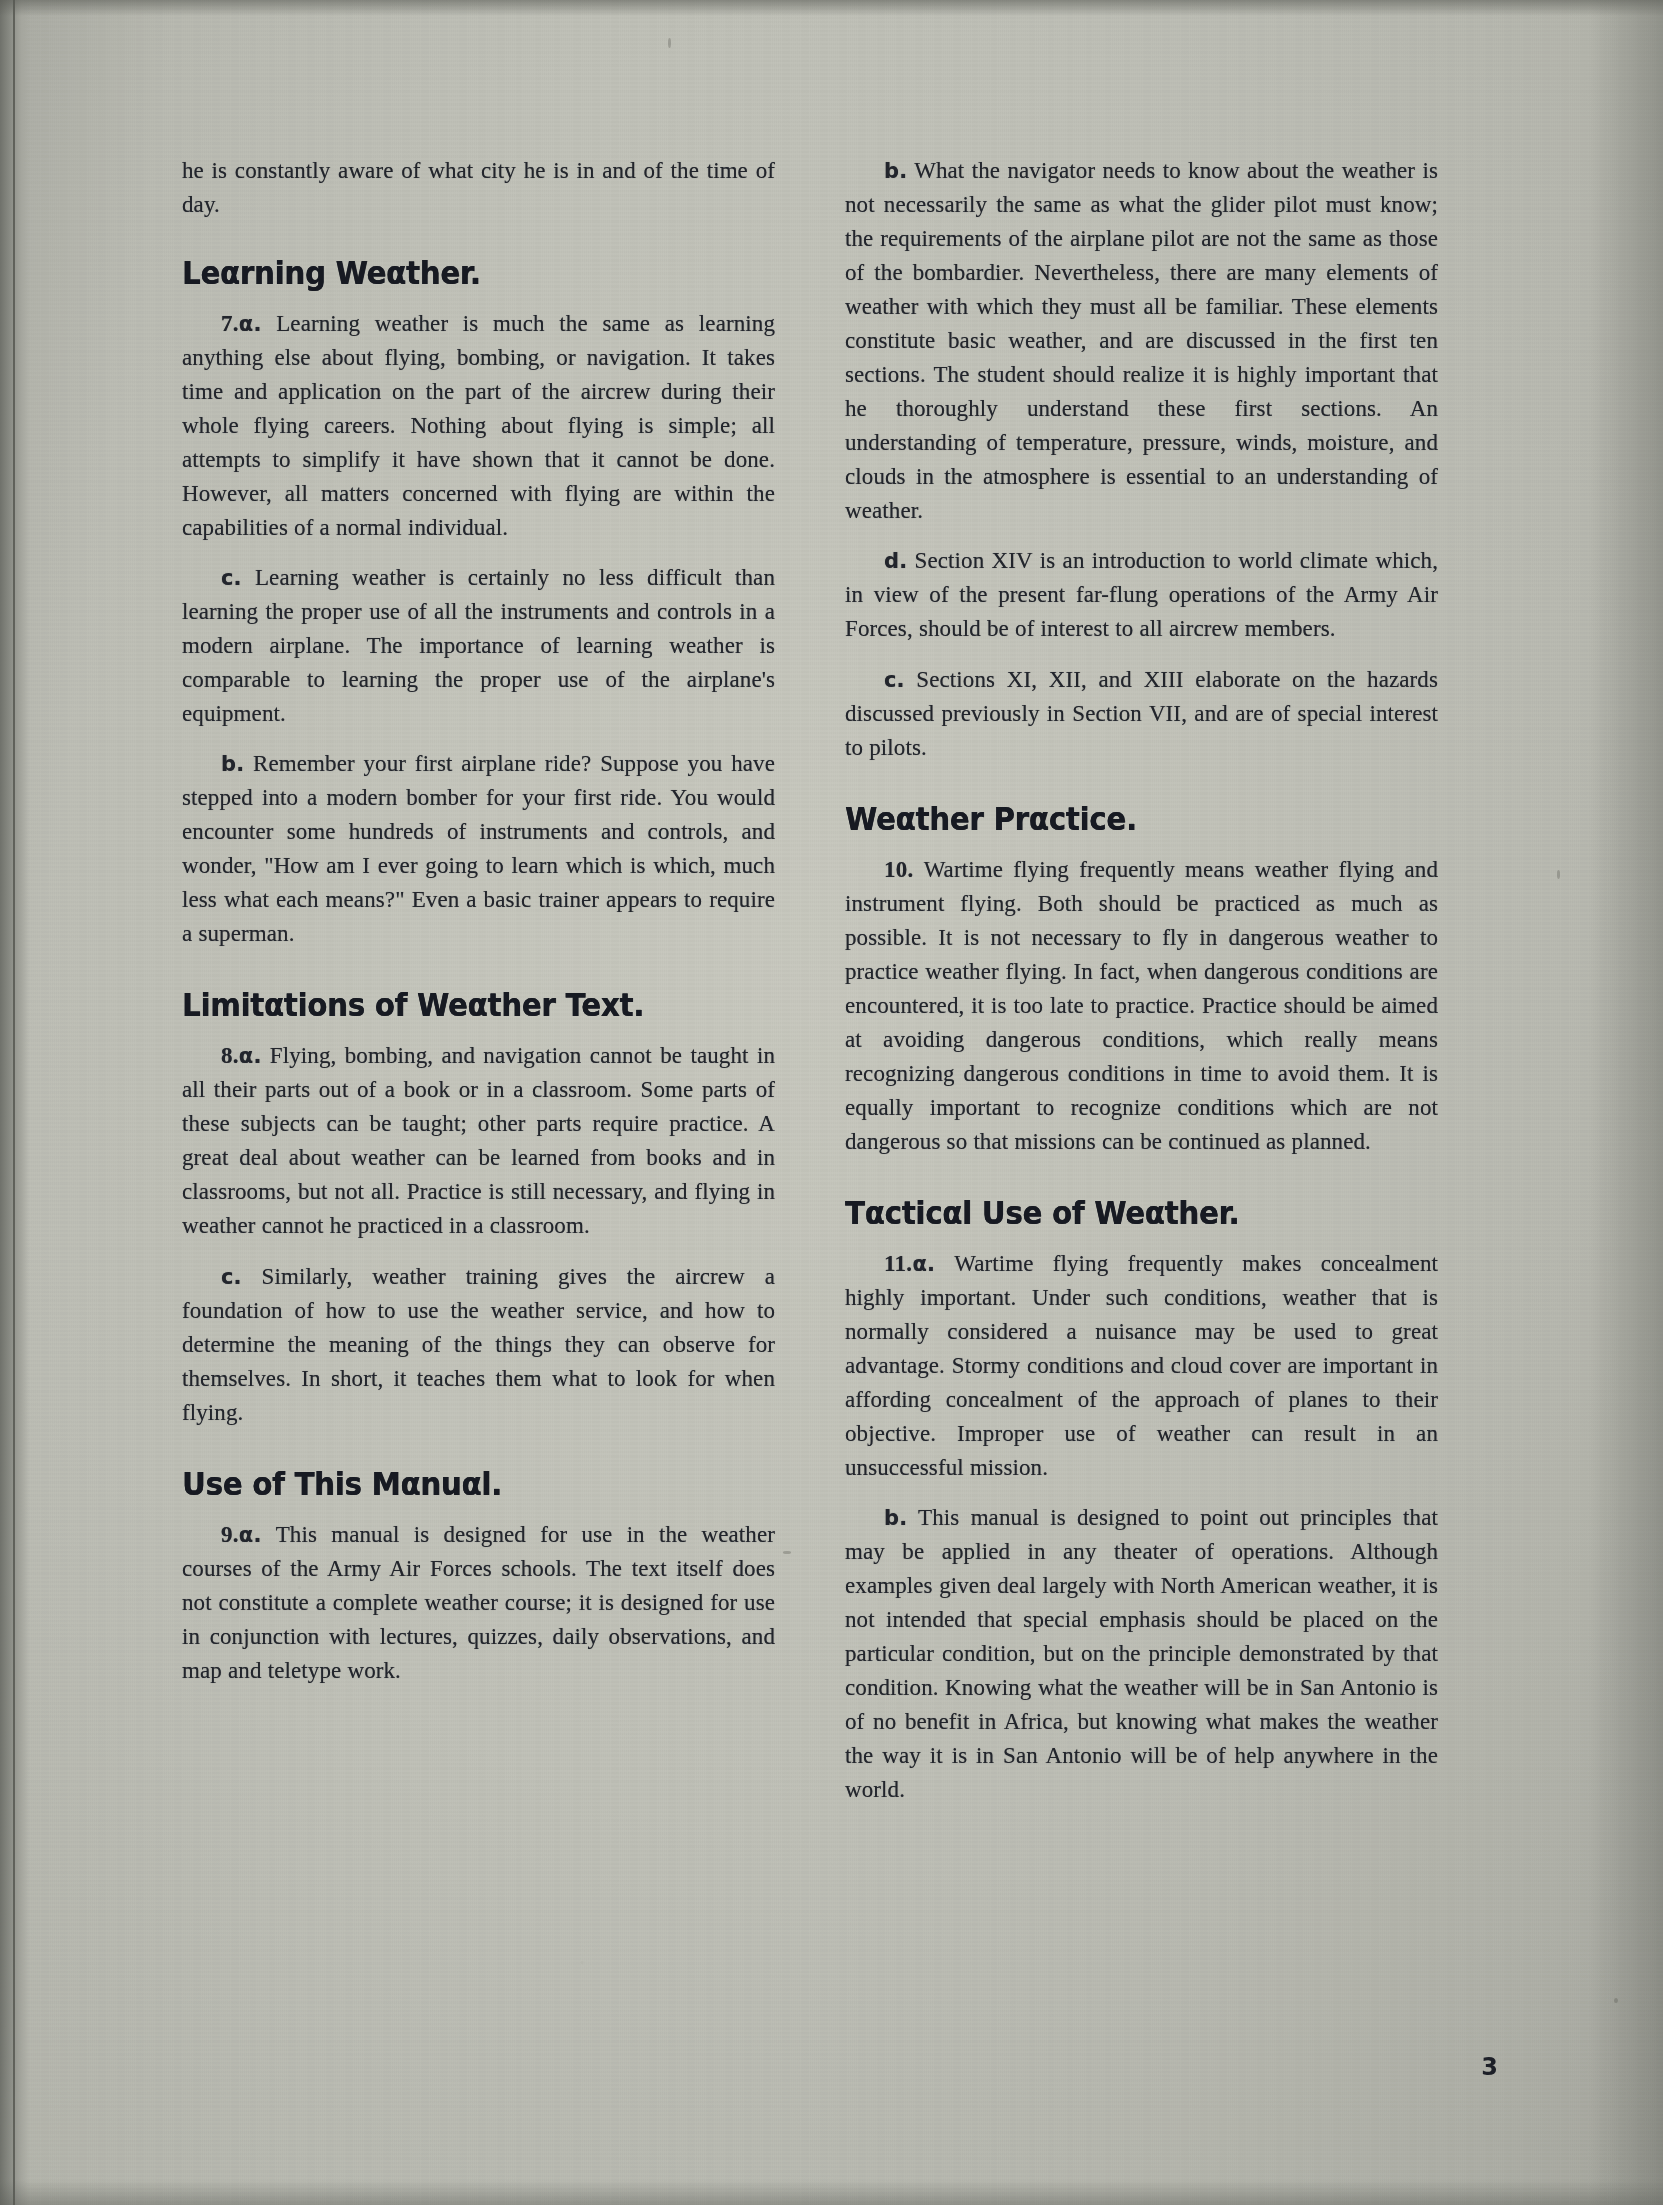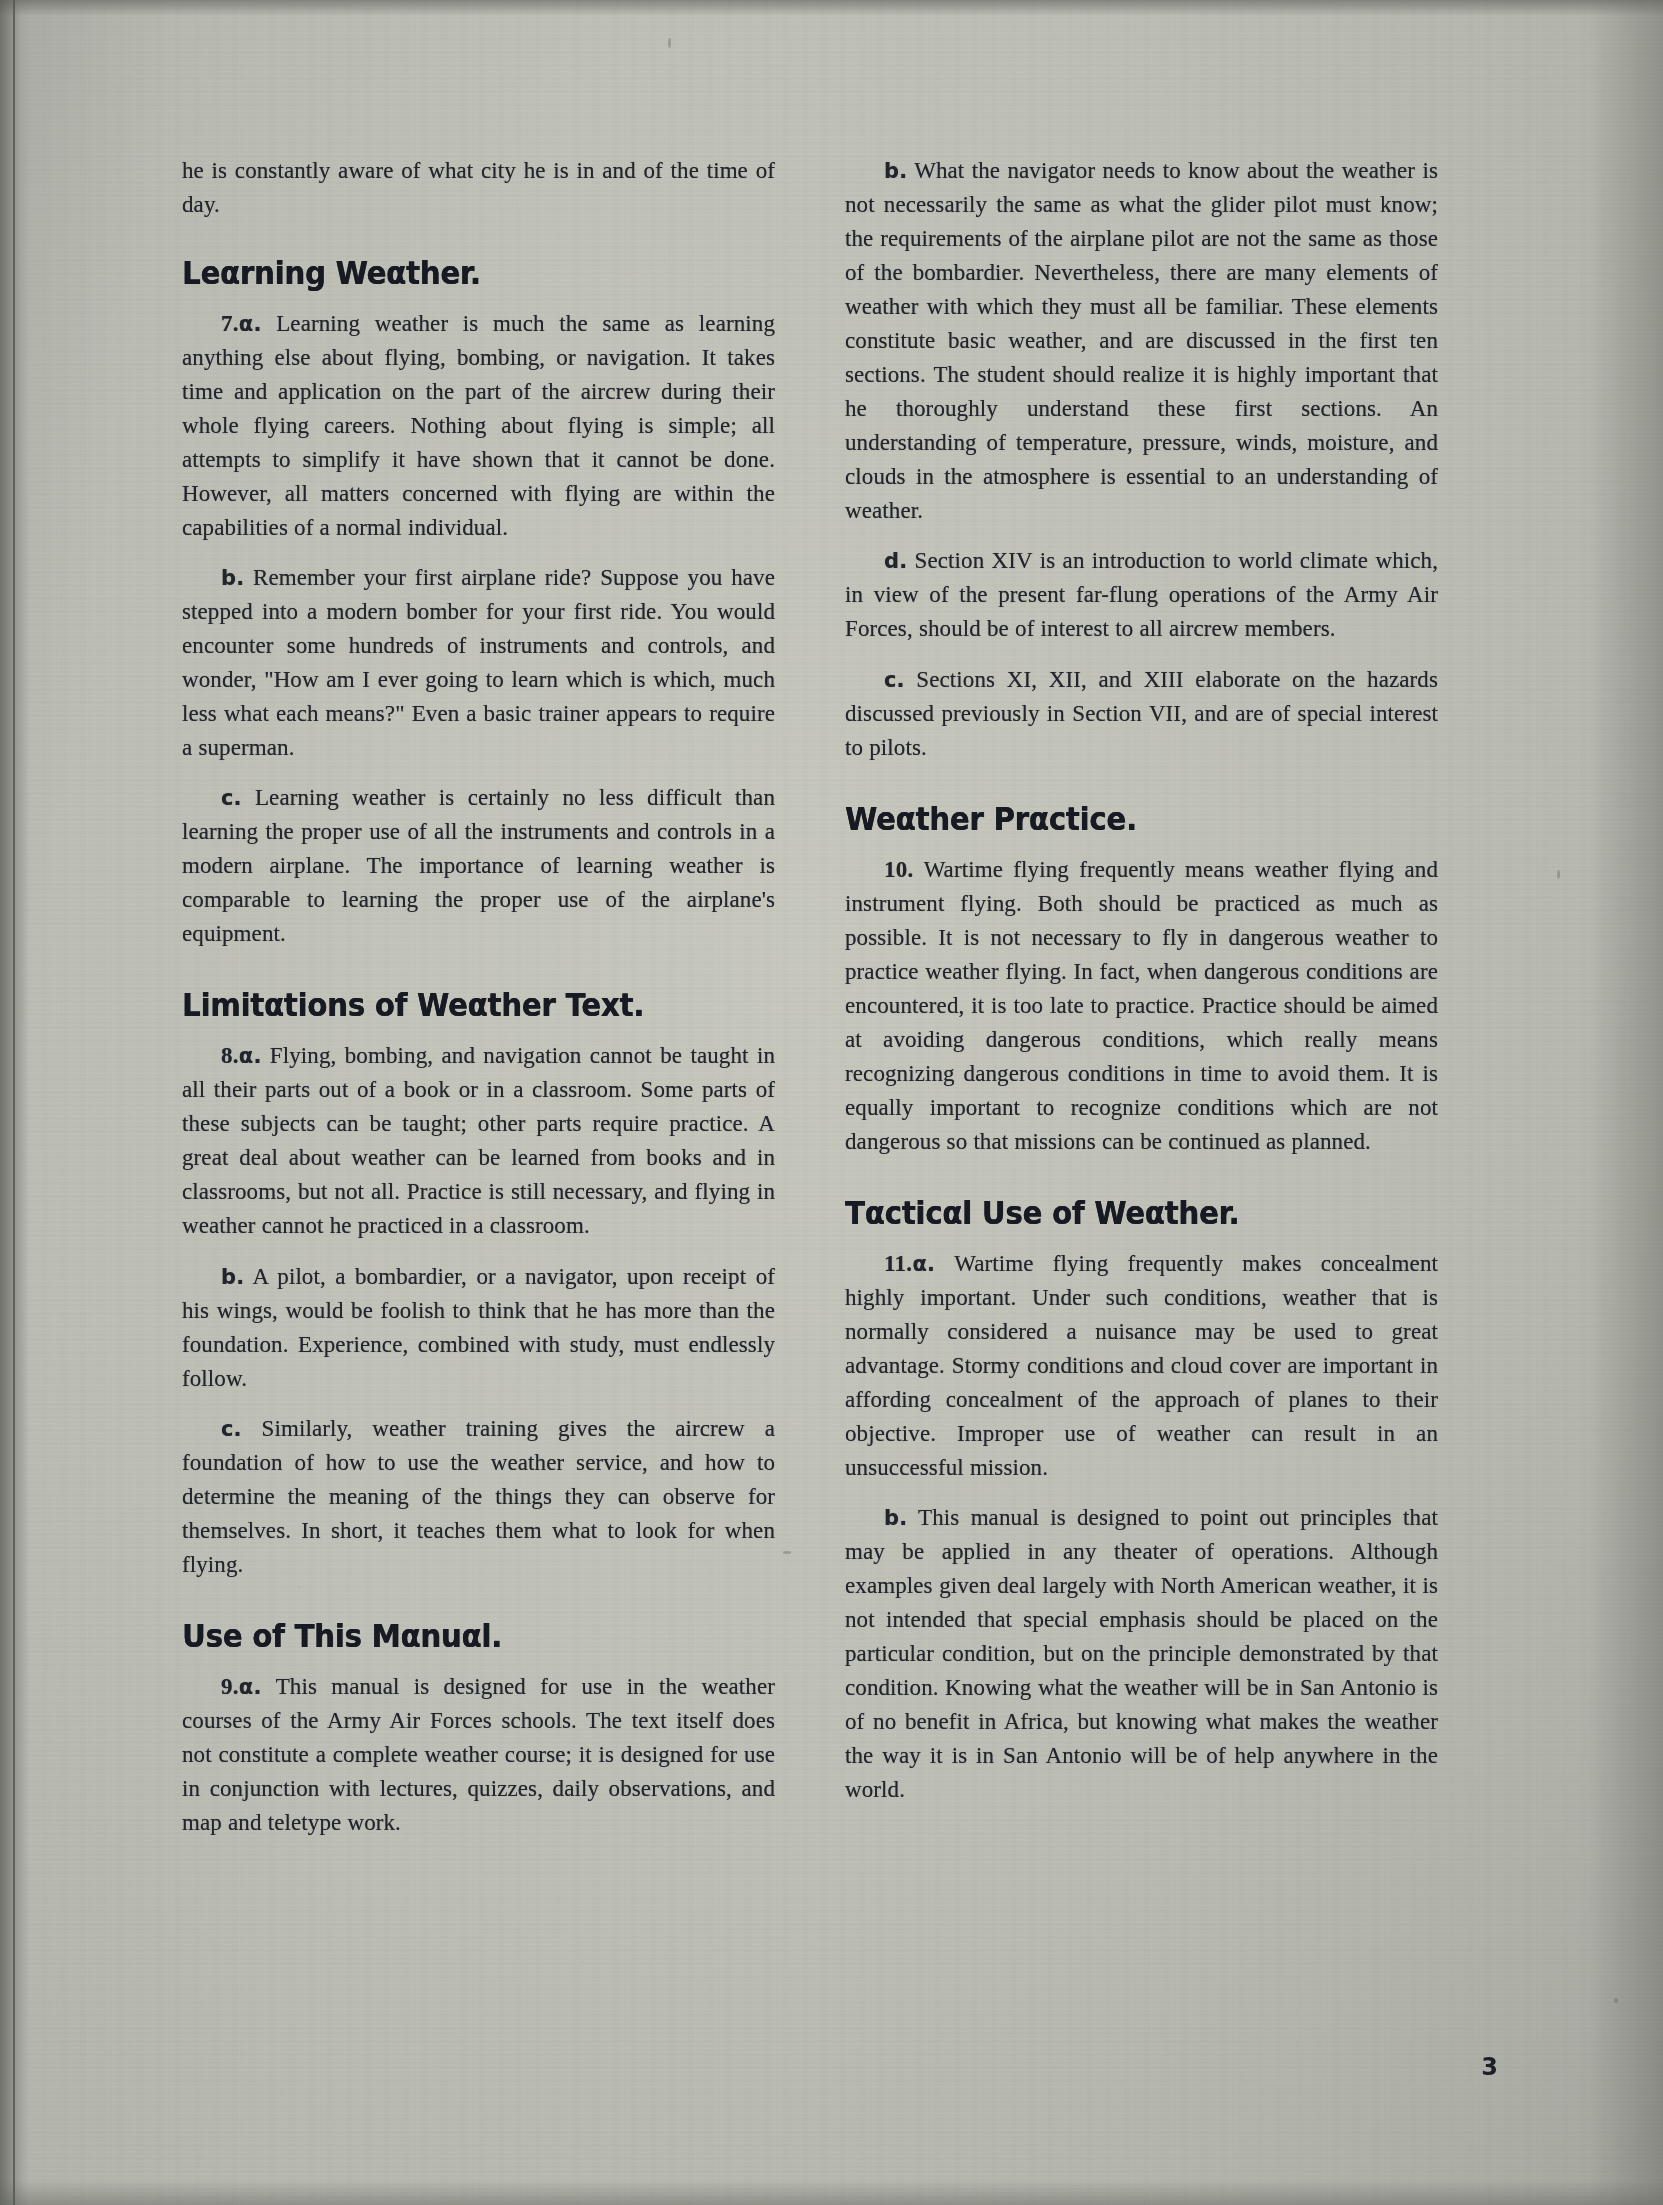--- a/index.html
+++ b/index.html
@@ -195,29 +195,28 @@
   <div class="text-block">
 
     <div class="column">
 
       <p class="body noindent">he is constantly aware of what city he is in and of the time of day.</p>
 
       <h2 class="section-heading first">Le<span class="geo-a">α</span>rning We<span class="geo-a">α</span>ther.</h2>
 
       <p class="body indent"><span class="lead">7.</span><span class="alpha"><span class="geo-a">α</span>.</span> <span>Learning weather is much the same as learning anything else about flying, bombing, or navigation. It takes time and application on the part of the aircrew during their whole flying careers. Nothing about flying is simple; all attempts to simplify it have shown that it cannot be done. However, all matters concerned with flying are within the capabilities of a normal individual.</span></p>
 
+      <p class="body indent"><span class="alpha">c.</span> <span>Learning weather is certainly no less difficult than learning the proper use of all the instruments and controls in a modern airplane. The importance of learning weather is comparable to learning the proper use of the airplane's equipment.</span></p>
+
       <p class="body indent"><span class="alpha">b.</span> <span>Remember your first airplane ride? Suppose you have stepped into a modern bomber for your first ride. You would encounter some hundreds of instruments and controls, and wonder, "How am I ever going to learn which is which, much less what each means?" Even a basic trainer appears to require a superman.</span></p>
 
-      <p class="body indent"><span class="alpha">c.</span> <span>Learning weather is certainly no less difficult than learning the proper use of all the instruments and controls in a modern airplane. The importance of learning weather is comparable to learning the proper use of the airplane's equipment.</span></p>
-
       <h2 class="section-heading">Limit<span class="geo-a">α</span>tions of We<span class="geo-a">α</span>ther Text.</h2>
 
       <p class="body indent"><span class="lead">8.</span><span class="alpha"><span class="geo-a">α</span>.</span> <span>Flying, bombing, and navigation cannot be taught in all their parts out of a book or in a classroom. Some parts of these subjects can be taught; other parts require practice. A great deal about weather can be learned from books and in classrooms, but not all. Practice is still necessary, and flying in weather cannot he practiced in a classroom.</span></p>
 
-      <p class="body indent"><span class="alpha">b.</span> <span>A pilot, a bombardier, or a navigator, upon receipt of his wings, would be foolish to think that he has more than the foundation. Experience, combined with study, must endlessly follow.</span></p>
 
       <p class="body indent"><span class="alpha">c.</span> <span>Similarly, weather training gives the aircrew a foundation of how to use the weather service, and how to determine the meaning of the things they can observe for themselves. In short, it teaches them what to look for when flying.</span></p>
 
       <h2 class="section-heading">Use of This M<span class="geo-a">α</span>nu<span class="geo-a">α</span>l.</h2>
 
       <p class="body indent"><span class="lead">9.</span><span class="alpha"><span class="geo-a">α</span>.</span> <span>This manual is designed for use in the weather courses of the Army Air Forces schools. The text itself does not constitute a complete weather course; it is designed for use in conjunction with lectures, quizzes, daily observations, and map and teletype work.</span></p>
 
     </div>
 
     <div class="column">

